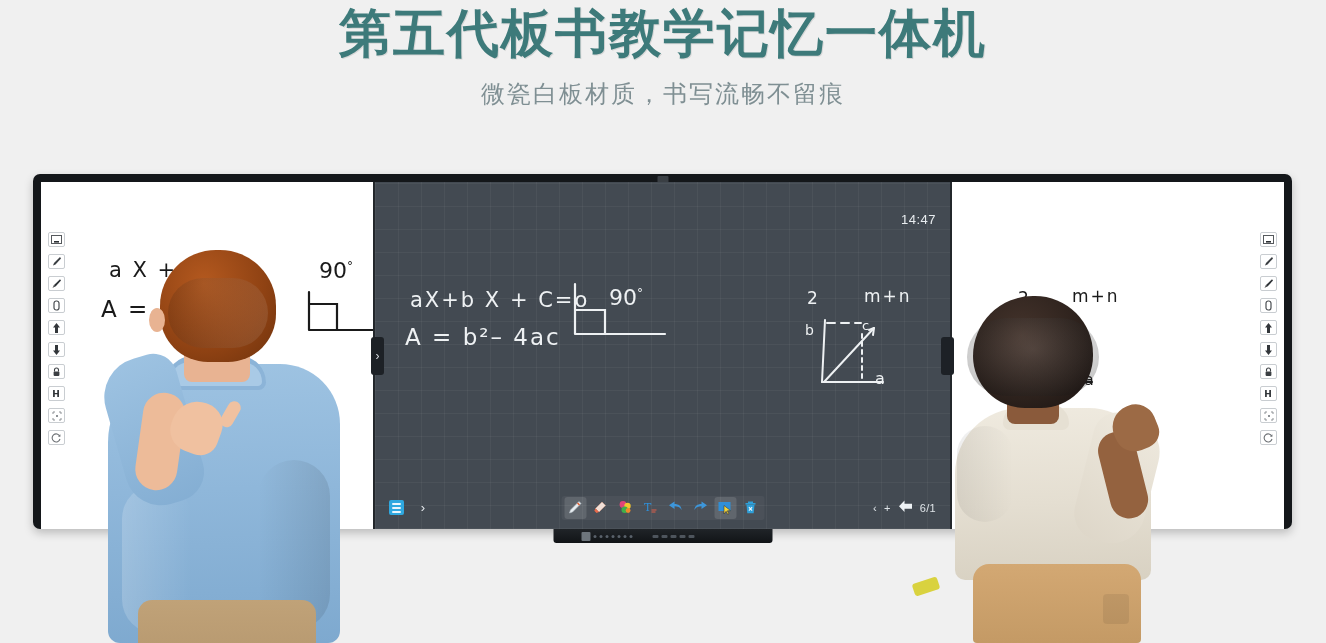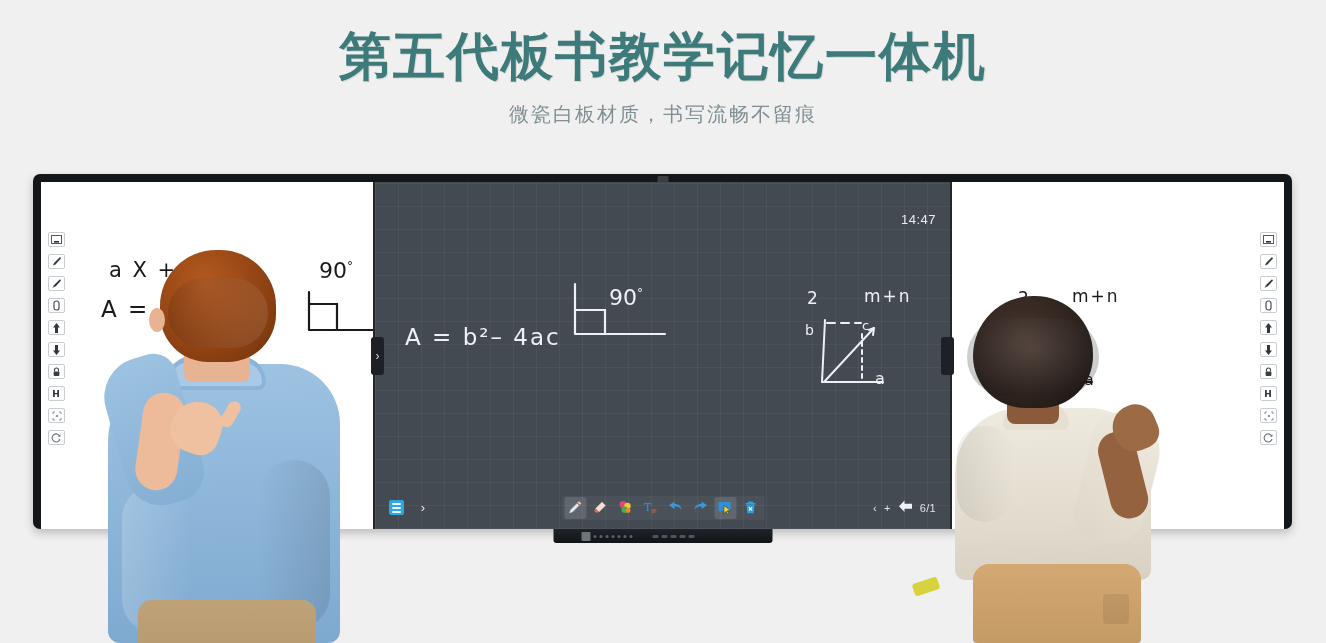--- a/index.html
+++ b/index.html
@@ -9,30 +9,30 @@
     font-family: "Liberation Sans", sans-serif;
     overflow: hidden;
   }
   .page { position: relative; width: 1326px; height: 643px; background: #f0f0f0; }
 
   
   .header { position: absolute; top: 0; left: 0; width: 1326px; text-align: center; }
   .title-main {
     font-family: "Liberation Serif", serif;
     font-size: 52px; font-weight: 700; letter-spacing: 2px;
-    color: #3d7a7a; line-height: 1.0; padding-top: 31px;
+    color: #3d7a7a; line-height: 1.0; padding-top: 8px;
     text-shadow: 1px 1px 0 rgba(0,0,0,0.10);
   }
   .title-sub {
     font-family: "Liberation Serif", serif;
     font-size: 17px; color: #5c7478; letter-spacing: .2px; margin-top: 16px;
   }
   .title-tag {
     font-family: "Liberation Serif", serif;
-    font-size: 20px; color: #7f8f93; letter-spacing: 2px; margin-top: 18px;
+    font-size: 24px; color: #7f8f93; letter-spacing: 2px; margin-top: 18px;
   }
 
   
   .device {
     position: absolute; left: 33px; top: 174px;
     width: 1259px; height: 355px;
     background: #14171a;
     border-radius: 7px;
     box-shadow: 0 4px 10px rgba(0,0,0,.22);
     padding: 8px 8px 0 8px;
@@ -343,20 +343,21 @@
           <span>90</span><sup>°</sup>
         </div>
         <svg style="position:absolute; left:244px; top:108px;" width="116" height="56">
           <path d="M24 2 L24 40 M24 40 L112 40 M24 14 L52 14 L52 40" fill="none" stroke="#1a1a1a" stroke-width="2.2" stroke-linecap="round"></path>
         </svg>
       </div>
 
       <div class="board-dark">
         <div class="clock">14:47</div>
 
+        <div class="hw hw-dark eq-line1" style="left:35px; top:106px;">aX+b X + C=o</div>
         <div class="hw hw-dark eq-line2" style="left:30px; top:142px;">A = b²– 4ac</div>
         <div class="hw hw-dark deg" style="left:234px; top:103px;">
           <span>90</span><sup>°</sup>
         </div>
         <svg style="position:absolute; left:178px; top:100px;" width="120" height="72">
           <path d="M22 2 L22 52 M22 52 L112 52 M22 28 L52 28 L52 52" fill="none" stroke="#eef1f3" stroke-width="2.2" stroke-linecap="round"></path>
         </svg>
 
         <div class="hw hw-dark" style="left:432px; top:106px; font-size:17px;">2</div>
         <div class="hw hw-dark" style="left:489px; top:104px; font-size:17px; letter-spacing:2px;">m+n</div>

